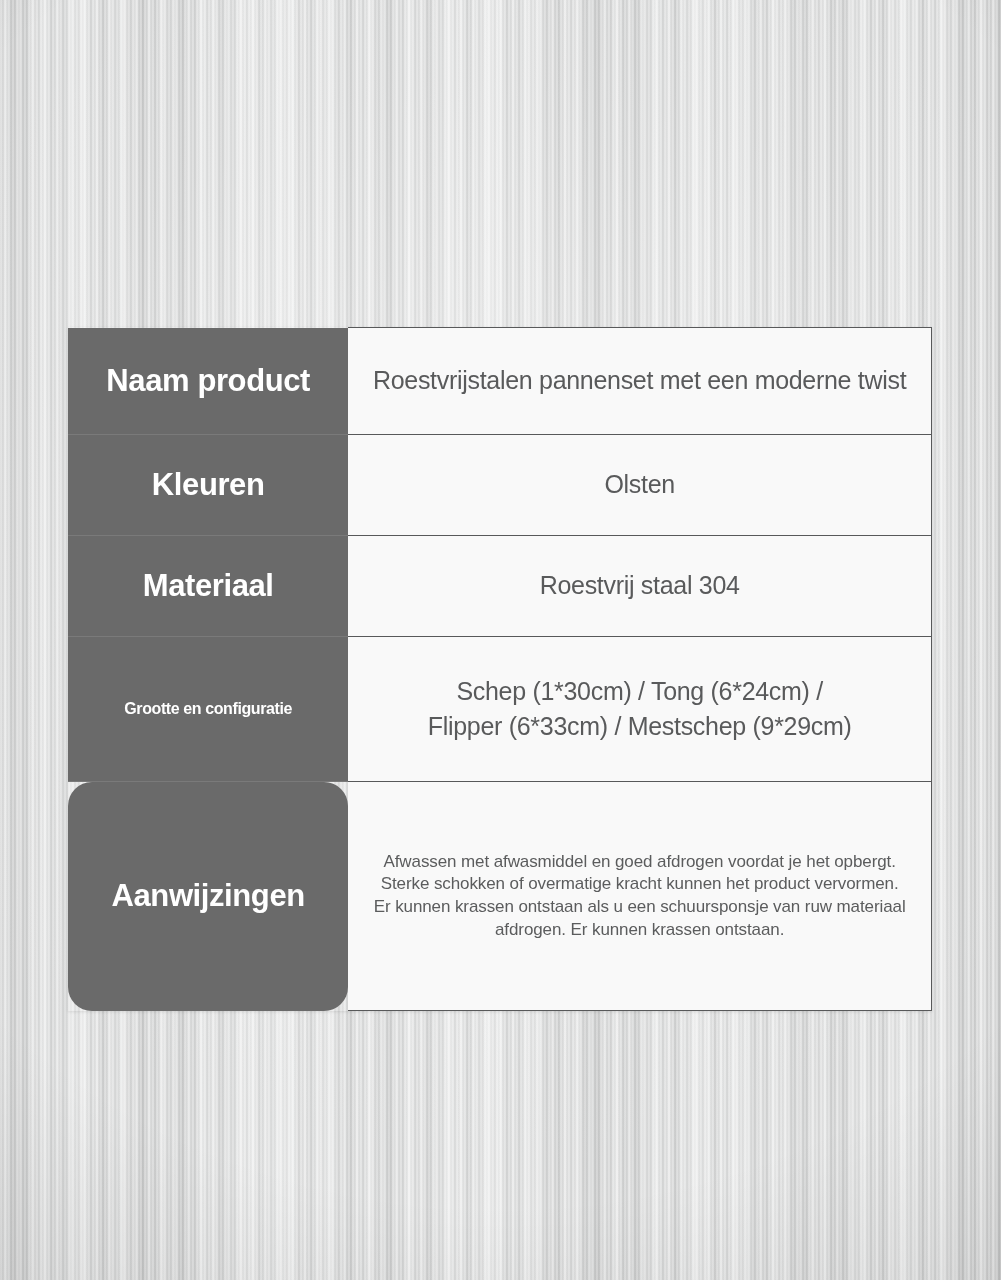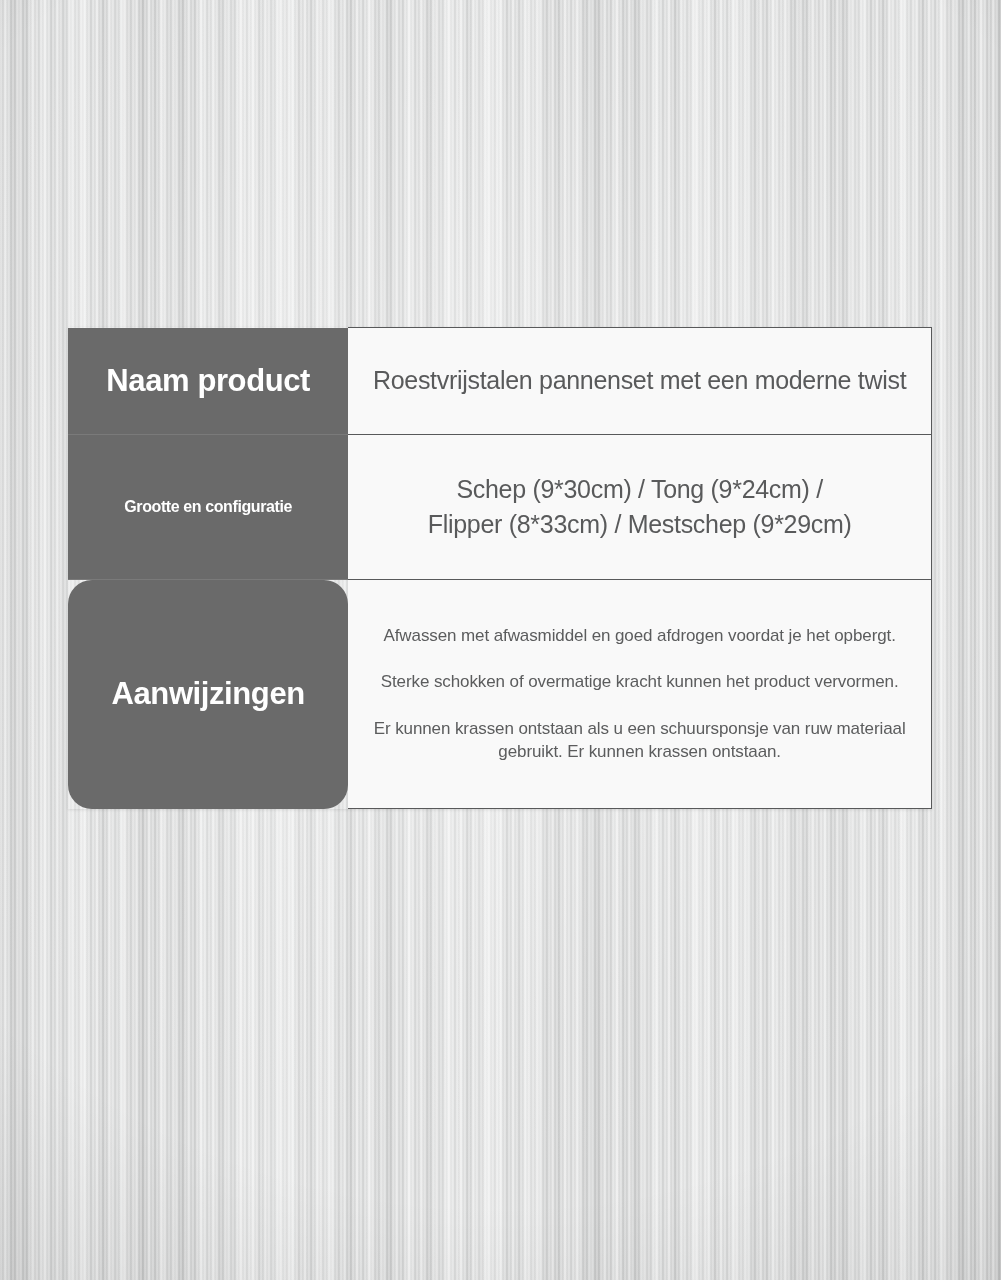--- a/index.html
+++ b/index.html
@@ -148,21 +148,20 @@
   .row-land      td.value,
   .row-land      th.label { height: 101px; }
   .row-aanw      td.value,
   .row-aanw      th.label { height: 229px; }
 
   .val-naam { font-size: 26px; letter-spacing: -0.55px; white-space: nowrap; }
 
   .notes {
     display: flex;
     flex-direction: column;
-    gap: 24px;
     font-size: 17px;
     line-height: 1.33;
     letter-spacing: -0.1px;
     color: #5b5c5d;
     padding: 0 4px;
   }
   .notes p { margin: 0; }
 </style>
 </head>
 <body>
@@ -177,38 +176,46 @@
   </header>
 
   <table class="spec-table">
     <tbody>
 
       <tr class="row-naam">
         <th class="label lbl-naam">Naam product</th>
         <td class="value val-naam">Roestvrijstalen pannenset met een moderne twist</td>
       </tr>
 
-
+      <tr class="row-kleuren">
+        <th class="label lbl-kleuren">Kleuren</th>
+        <td class="value">Olsten</td>
+      </tr>
+
+      <tr class="row-materiaal">
+        <th class="label lbl-materiaal">Materiaal</th>
+        <td class="value">Roestvrij staal 304</td>
+      </tr>
 
       <tr class="row-grootte">
         <th class="label lbl-grootte">Grootte en configuratie</th>
         <td class="value">
-          <span>Schep (9*30cm) / Tong (9*24cm) /</span><br>
-          <span>Flipper (8*33cm) / Mestschep (9*29cm)</span>
+          <span>Schep (1*30cm) / Tong (6*24cm) /</span><br>
+          <span>Flipper (6*33cm) / Mestschep (9*29cm)</span>
         </td>
       </tr>
 
 
       <tr class="row-aanw">
         <th class="label lbl-aanw">Aanwijzingen</th>
         <td class="value">
           <div class="notes">
             <p>Afwassen met afwasmiddel en goed afdrogen voordat je het opbergt.</p>
             <p>Sterke schokken of overmatige kracht kunnen het product vervormen.</p>
-            <p>Er kunnen krassen ontstaan als u een schuursponsje van ruw materiaal gebruikt. Er kunnen krassen ontstaan.</p>
+            <p>Er kunnen krassen ontstaan als u een schuursponsje van ruw materiaal afdrogen. Er kunnen krassen ontstaan.</p>
           </div>
         </td>
       </tr>
 
     </tbody>
   </table>
 
 </div>
 
 </body></html>

